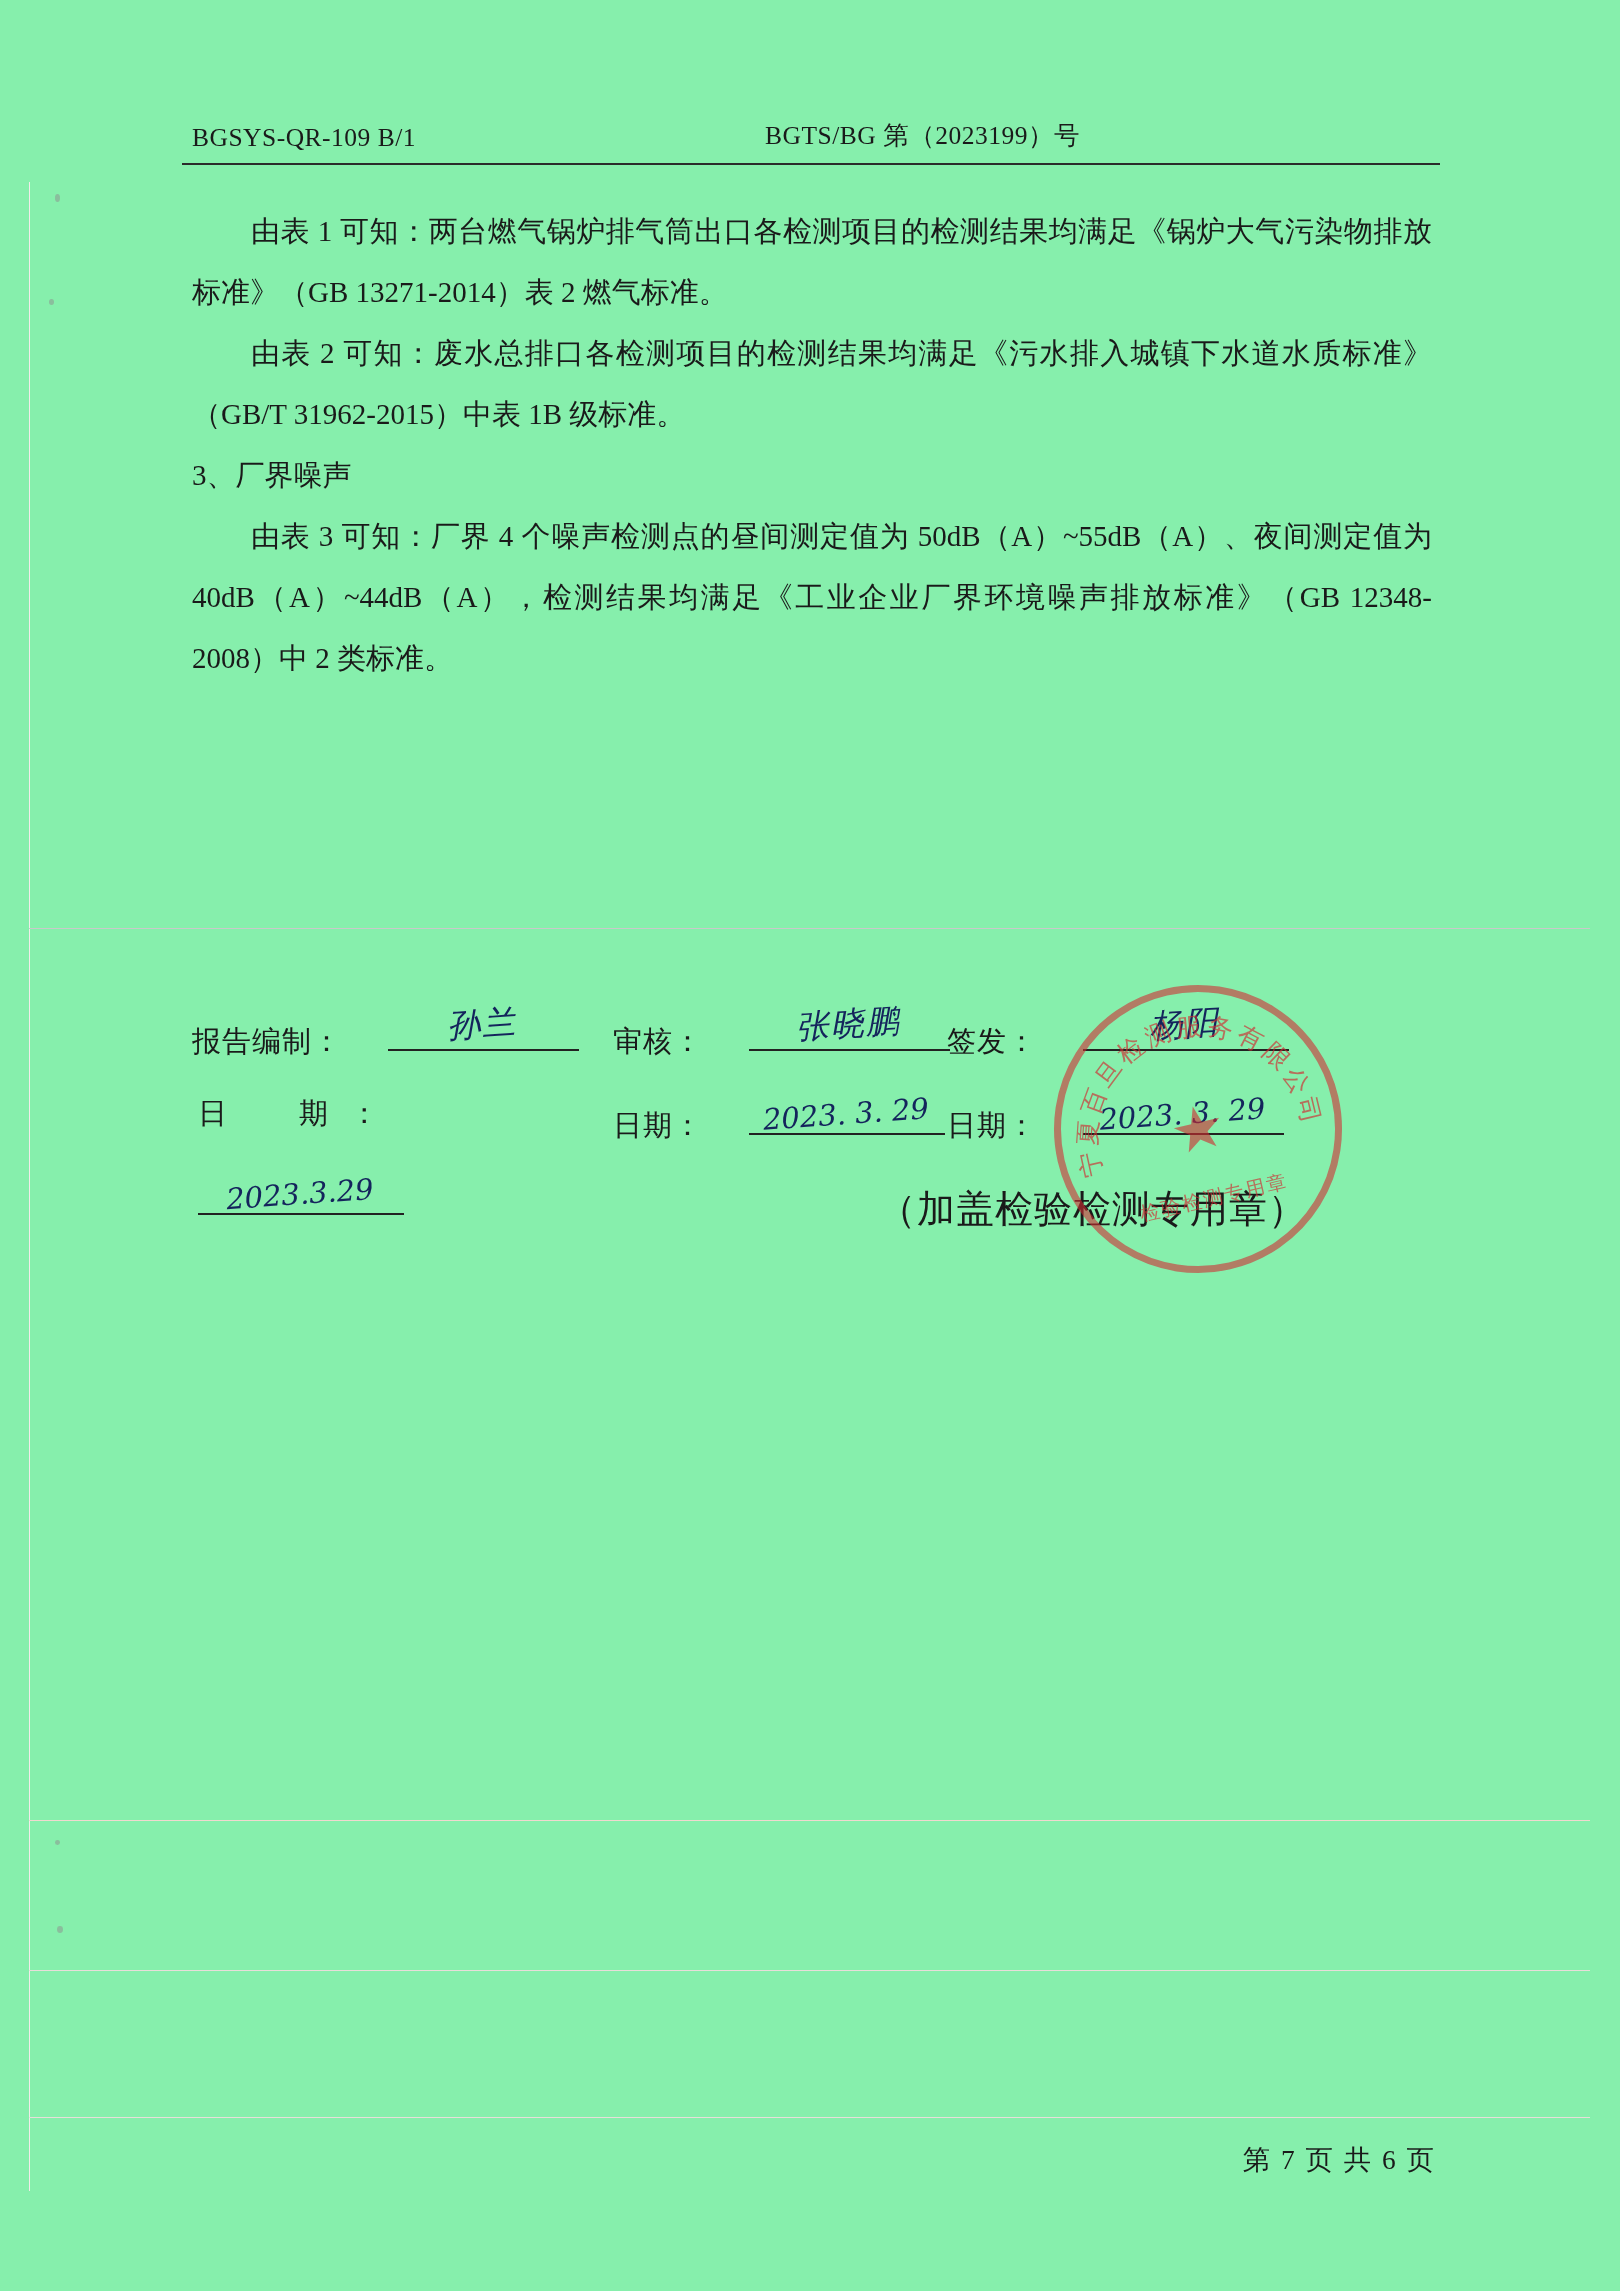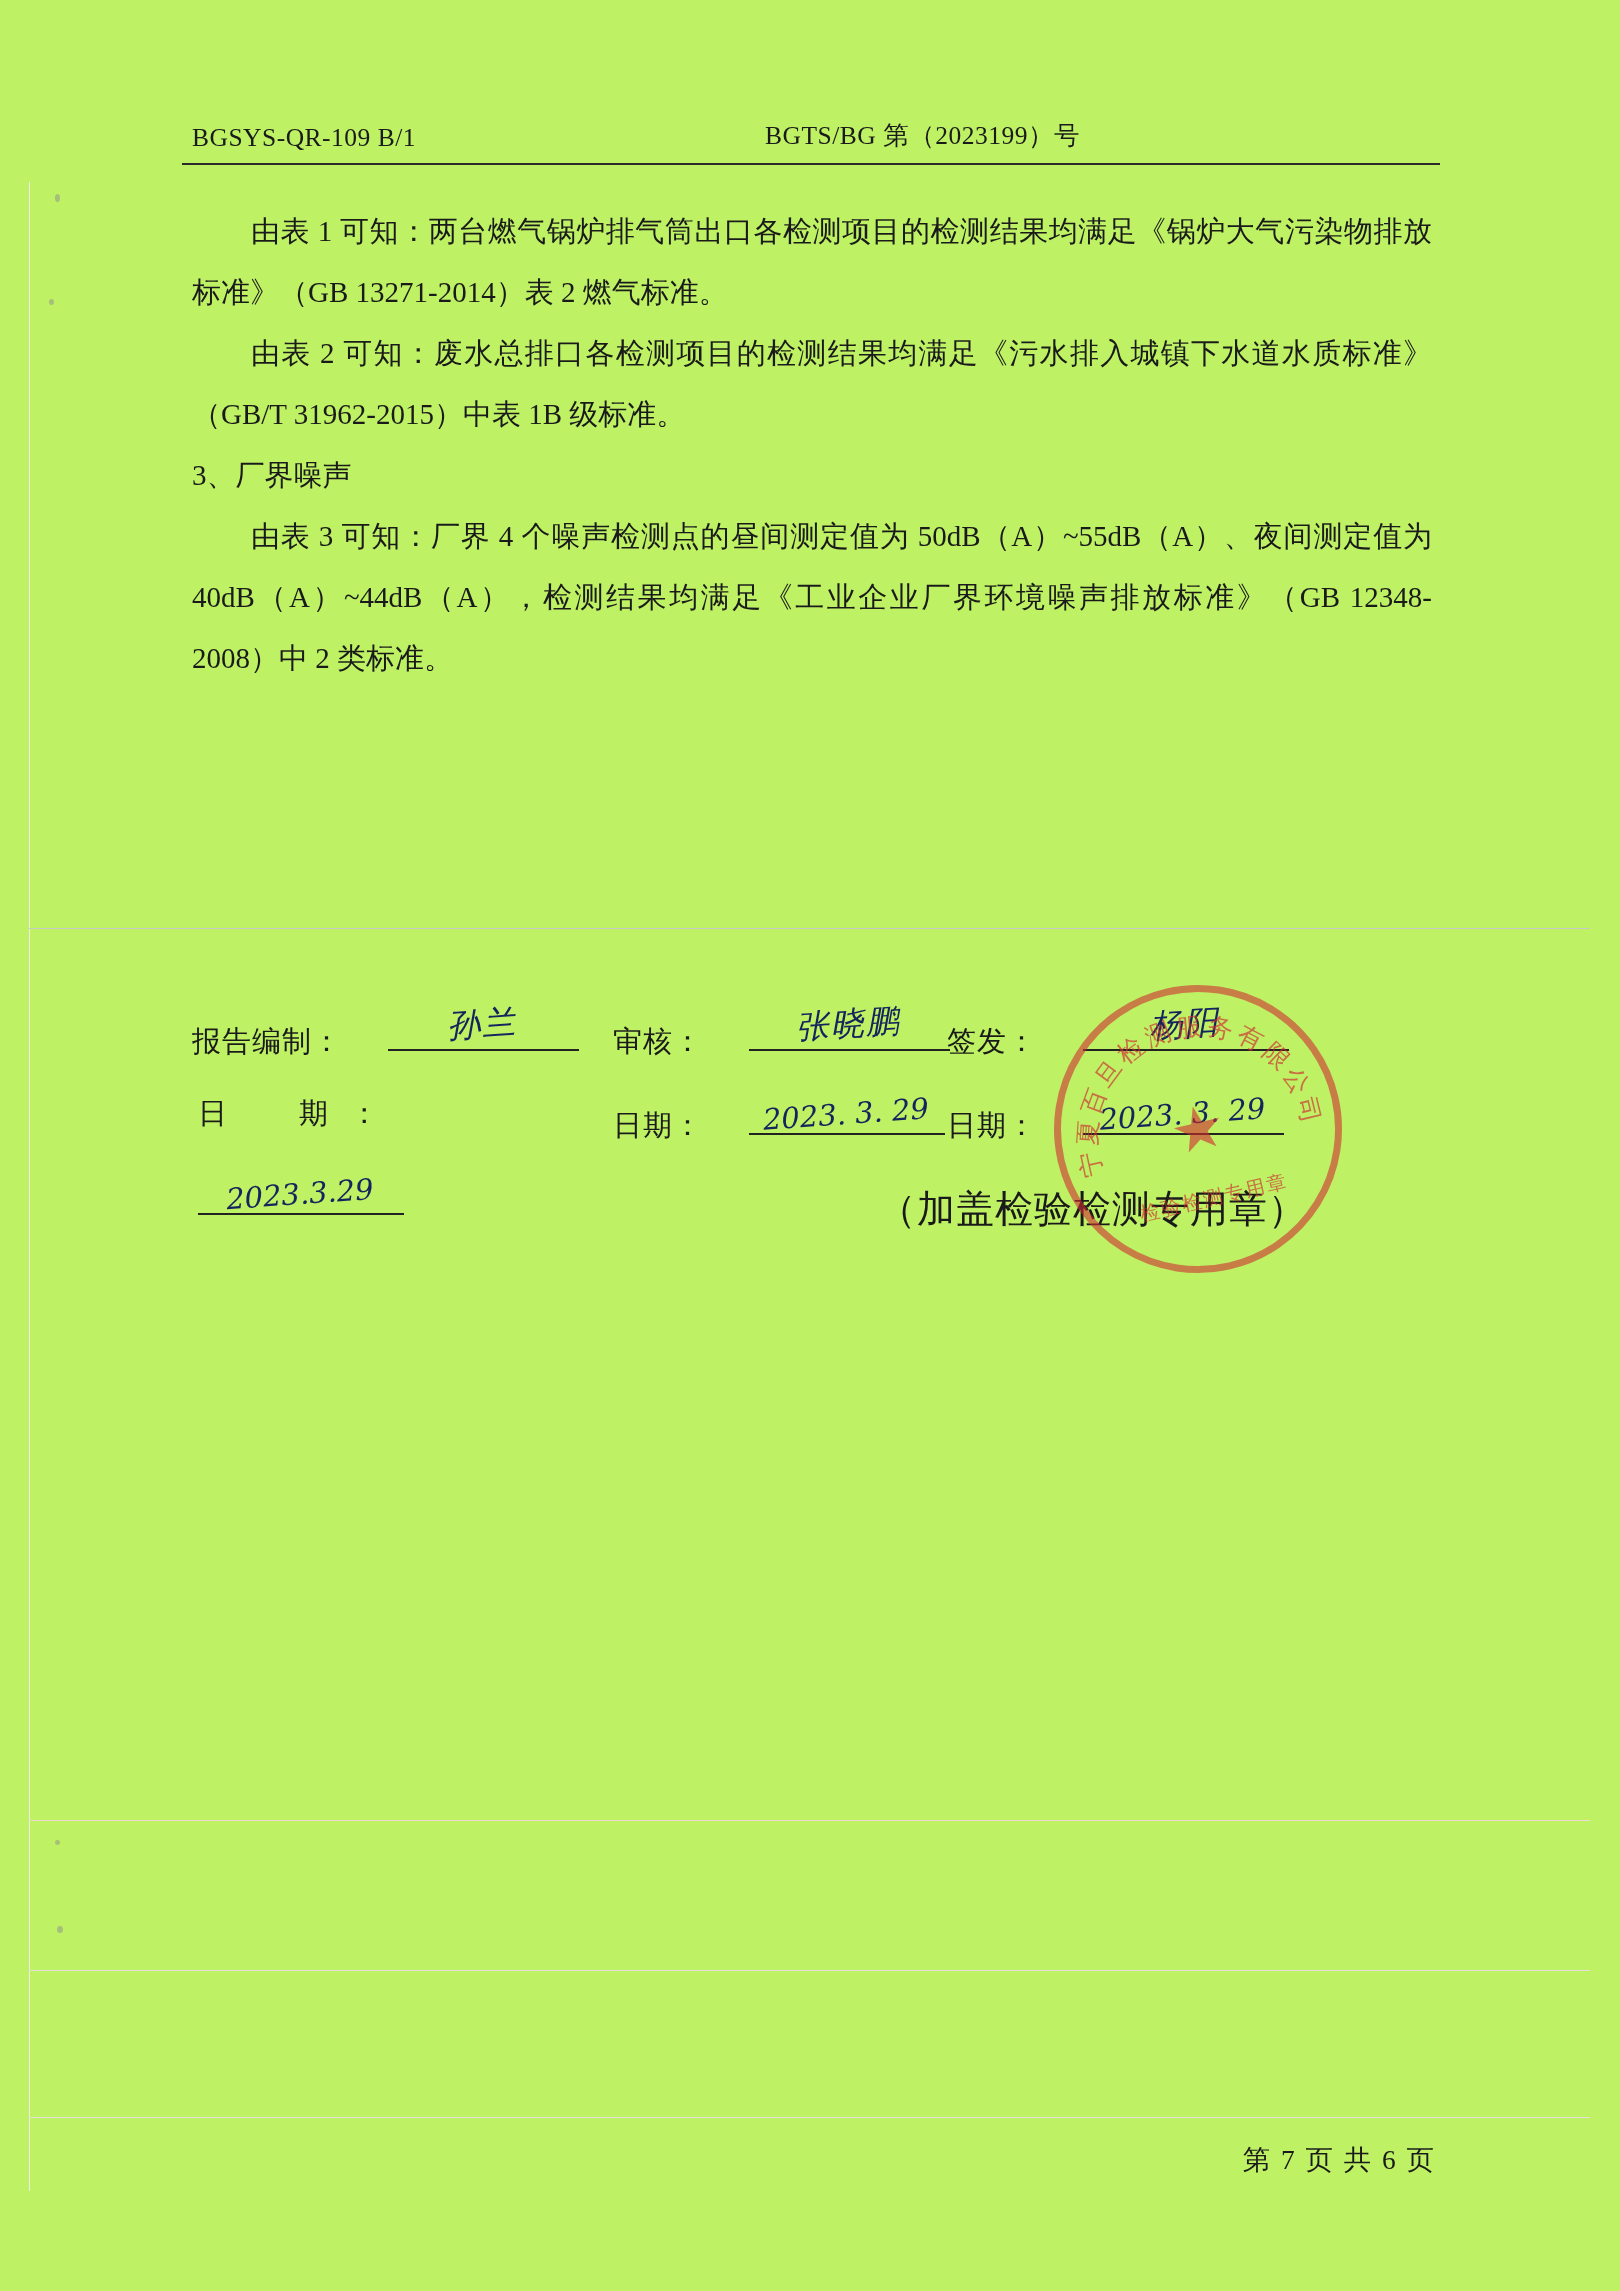--- a/index.html
+++ b/index.html
@@ -9,21 +9,21 @@
   }
   body {
     font-family: "Liberation Serif", serif;
     color: #1a1a1a;
   }
   .page {
     position: relative;
     width: 1620px;
     height: 2292px;
     margin: 0 auto;
-    background: #bef264;
+    background: #86efac;
     overflow: hidden;
   }
 
   
   .header {
     position: absolute;
     left: 192px;
     top: 118px;
     width: 1245px;
     display: flex;

